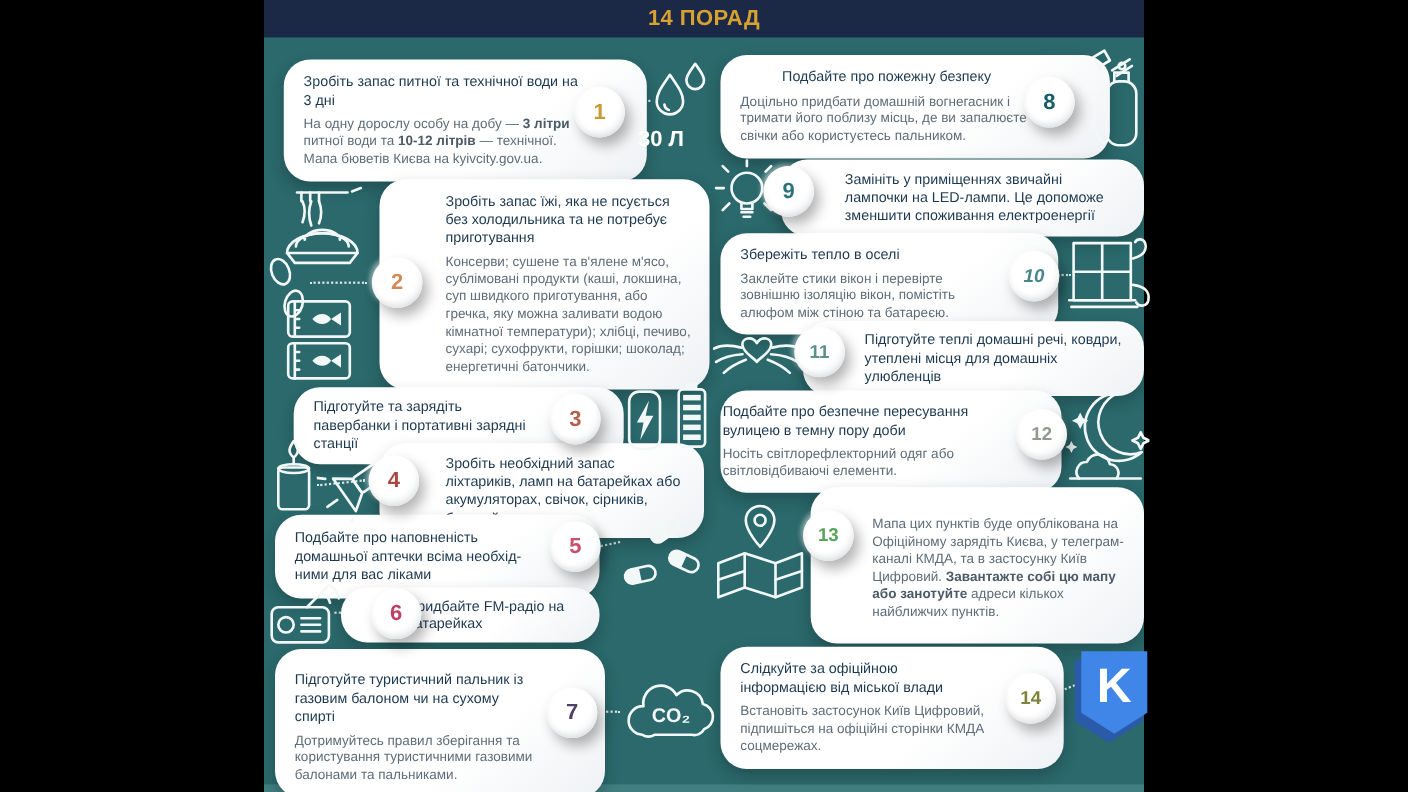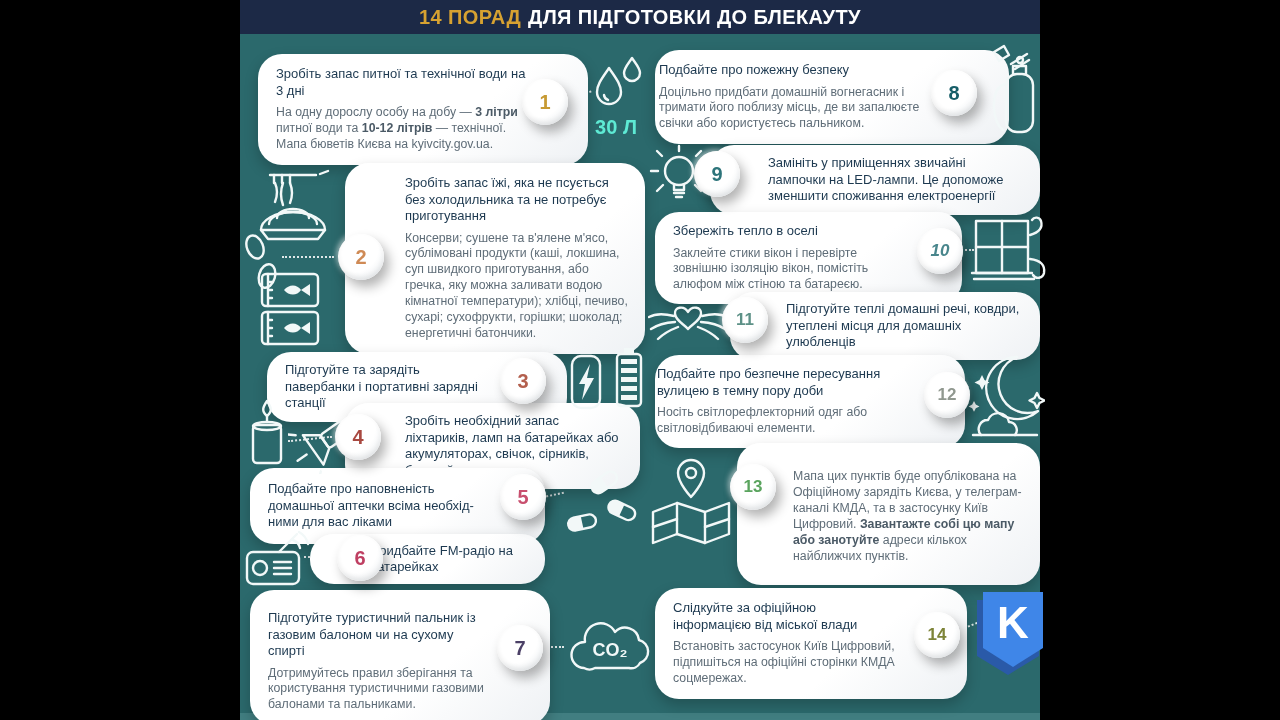--- a/index.html
+++ b/index.html
@@ -16,32 +16,31 @@
   .card h3{margin:0;font-size:13px;line-height:1.27;color:#1d3950;font-weight:400;}
   .card p{margin:6px 0 0;font-size:12.3px;line-height:1.3;color:#5f6d78;font-weight:500;}
   .card p .b{font-weight:700;color:#4b5a66;}
   .num{position:absolute;width:46px;height:46px;border-radius:50%;z-index:3;
        background:radial-gradient(circle at 35% 30%,#ffffff 55%,#e2e7eb);
        box-shadow:5px 7px 12px rgba(0,0,0,.30), -2px -2px 5px rgba(255,255,255,.5), inset 0 -3px 5px rgba(0,0,0,.07), inset 0 2px 3px #fff;
        display:flex;align-items:center;justify-content:center;font-weight:800;font-size:20px;}
   .num.small{font-size:17px;}
   .icon{position:absolute;z-index:2;}
   .icon svg{stroke:#f2f8f8;fill:none;stroke-width:2.4;stroke-linecap:round;stroke-linejoin:round;}
-  .icaption{position:absolute;color:#5eead4;font-weight:800;font-size:20px;text-align:center;z-index:2;}
+  .icaption{position:absolute;color:#ffffff;font-weight:800;font-size:20px;z-index:2;}
   .conn{position:absolute;border-top:2px dotted rgba(255,255,255,.85);z-index:0;}
 </style>
 </head>
 <body>
 
 <div class="stage">
  <div class="content">
 
   <div class="headerbar">
     <span style="color: rgb(215, 162, 49);">14 ПОРАД</span>
-    <span>ДЛЯ ПІДГОТОВКИ ДО БЛЕКАУТУ</span>
   </div>
 
   <div class="conn" style="left:322px;top:95px;width:30px;transform:rotate(-18deg);"></div>
   <div class="conn" style="left:42px;top:256px;width:52px;"></div>
   <div class="conn" style="left:303px;top:379px;width:22px;"></div>
   <div class="conn" style="left:48px;top:438px;width:44px;transform:rotate(-6deg);"></div>
   <div class="conn" style="left:302px;top:494px;width:22px;transform:rotate(-12deg);"></div>
   <div class="conn" style="left:64px;top:556px;width:30px;"></div>
   <div class="conn" style="left:300px;top:646px;width:24px;"></div>
   <div class="conn" style="left:732px;top:91px;width:20px;"></div>
@@ -184,21 +183,21 @@
     <p><span>Дотримуйтесь правил зберігання та користування туристичними газовими балонами та пальниками.</span></p>
   </div>
   <div class="num" style="left: 257px; top: 625px; color: rgb(75, 64, 102);">7</div>
   <div class="icon" style="left:322px;top:606px;width:95px;height:85px;">
     <svg viewBox="0 0 95 85" width="95" height="85">
       <path d="M22 62 a13 13 0 0 1 1 -26 a16 16 0 0 1 30 -10 a14 14 0 0 1 24 8 a12 12 0 0 1 1 23 a10 10 0 0 1 -11 5 H33 a11 11 0 0 1 -11 0 Z"></path>
       <text x="48" y="50" fill="#f2f8f8" stroke="none" font-size="18" font-weight="bold" text-anchor="middle" font-family="Liberation Sans, sans-serif">CO₂</text>
     </svg>
   </div>
 
-  <div class="card" style="left:415px;top:50px;width:354px;min-height:90px;padding:12px 70px 12px 4px;">
+  <div class="card" style="left:415px;top:50px;width:354px;min-height:90px;padding:12px 70px 12px 18px;align-items:center;">
     <h3>Подбайте про пожежну безпеку</h3>
     <p><span>Доцільно придбати домашній вогнегасник і тримати його поблизу місць, де ви запа­люєте свічки або користуєтесь пальником.</span></p>
   </div>
   <div class="num" style="left: 691px; top: 70px; color: rgb(23, 94, 104);">8</div>
   <div class="icon" style="left:750px;top:42px;width:55px;height:96px;">
     <svg viewBox="0 0 55 96" width="55" height="96">
       <rect x="16" y="32" width="27" height="58" rx="11"></rect>
       <path d="M23 32 v-8 h13 v8"></path>
       <path d="M21 22 l16 -10 M25 27 l14 -9"></path>
       <circle cx="30" cy="18" r="3"></circle>

